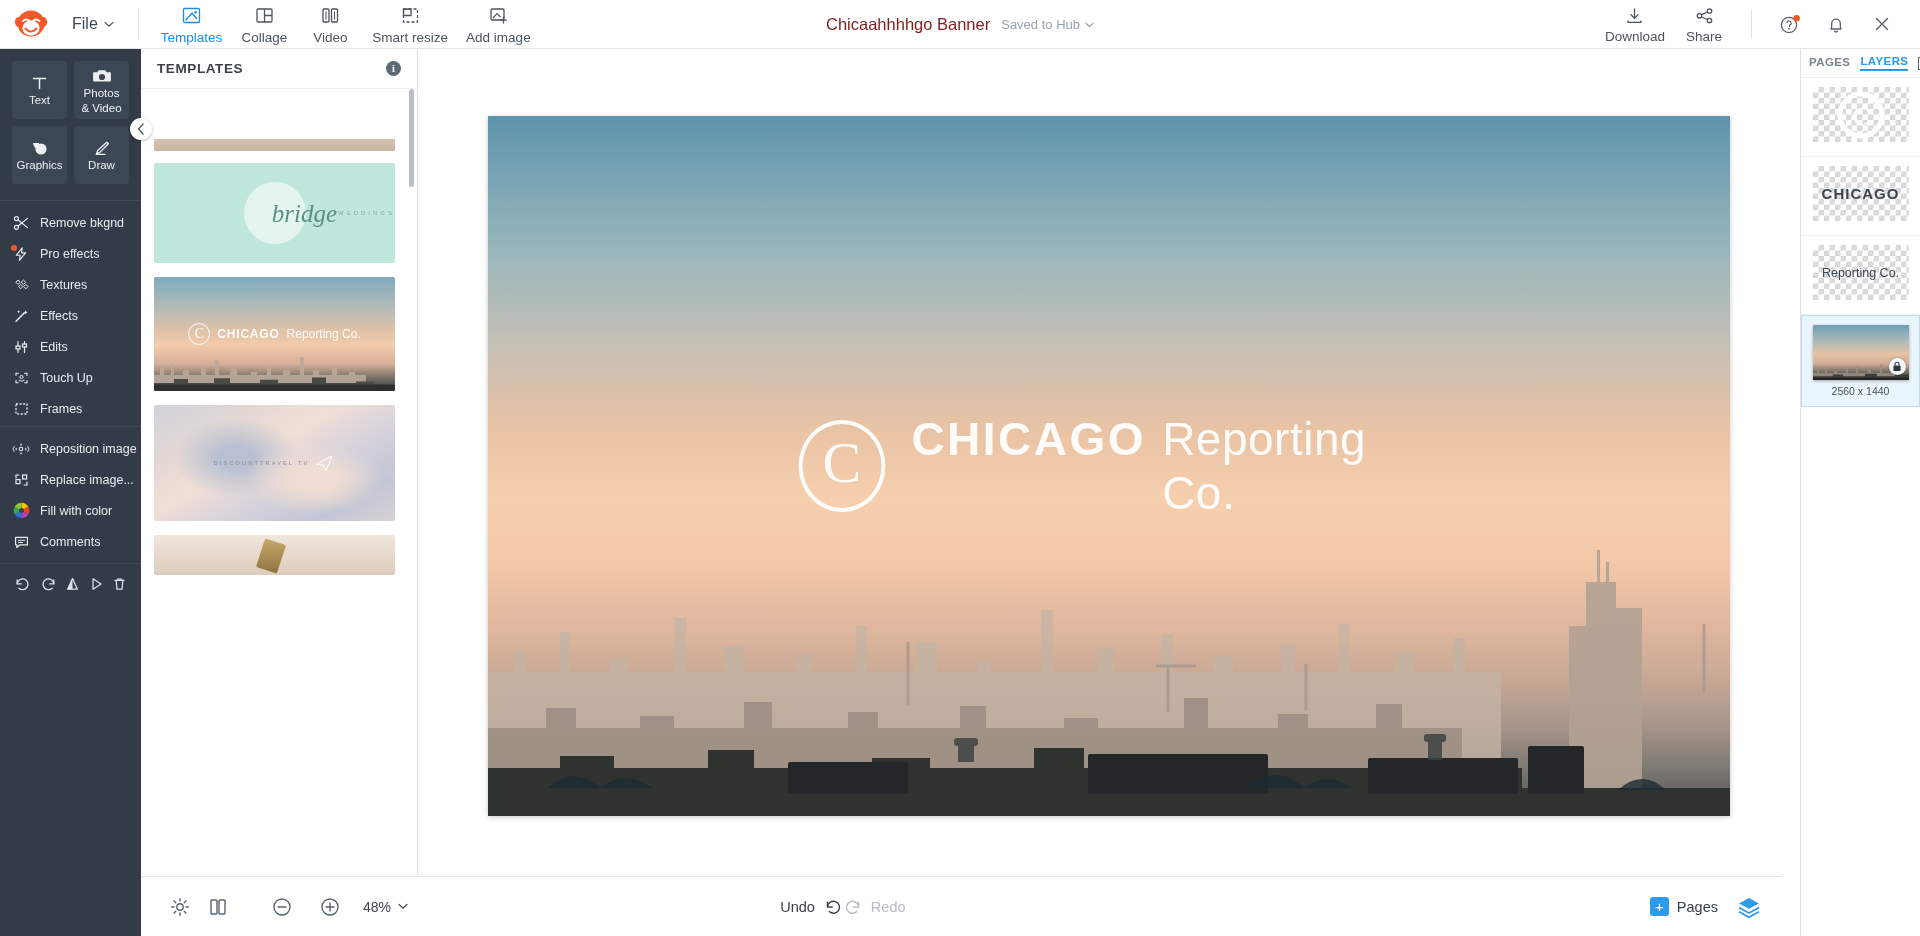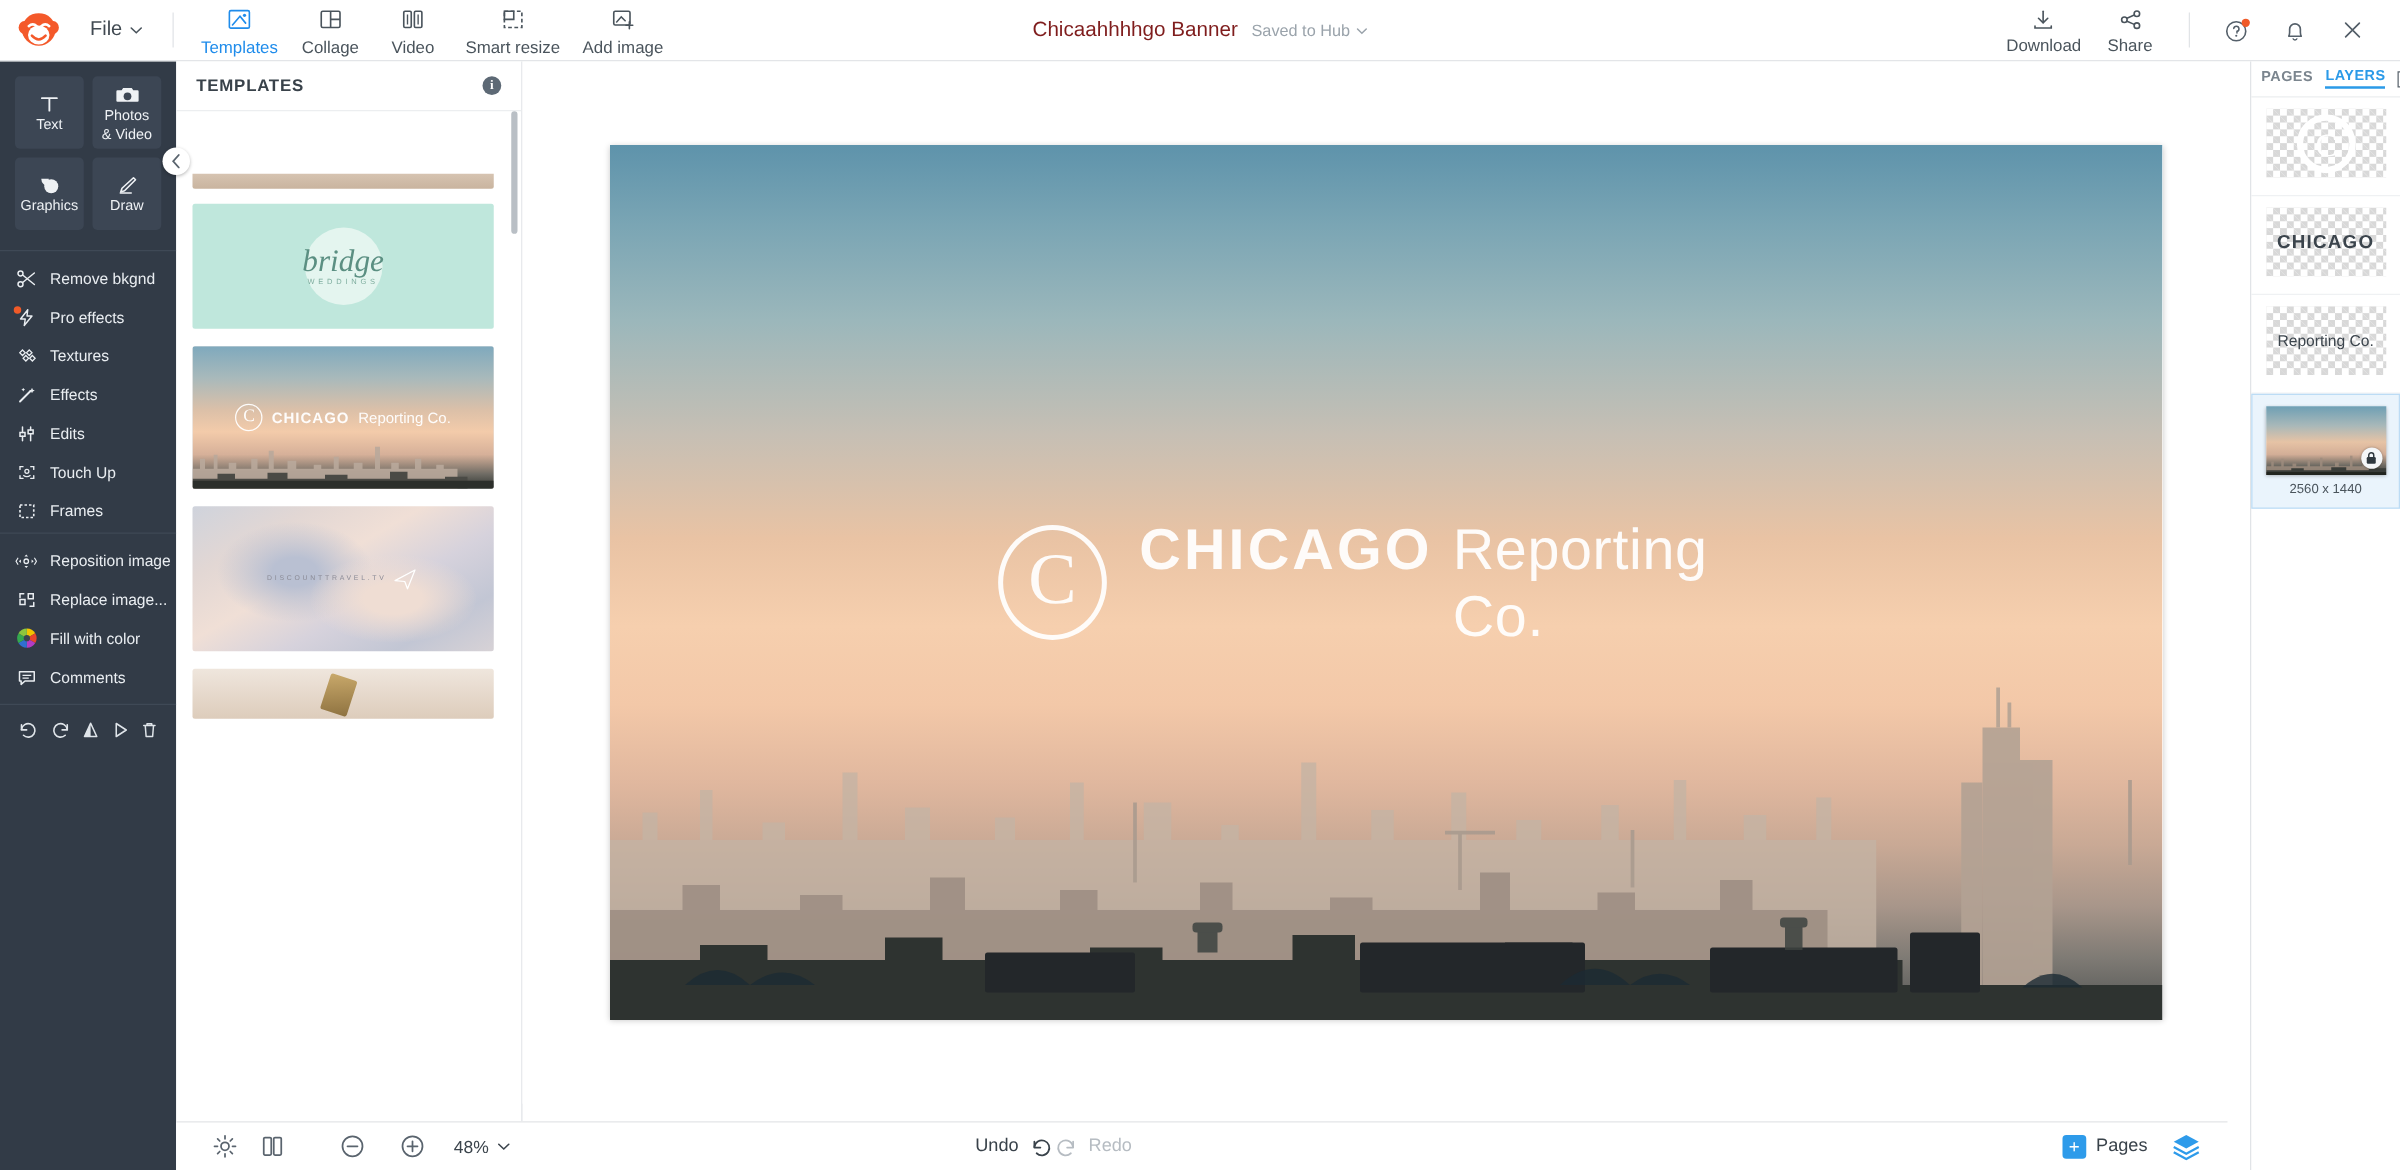--- a/index.html
+++ b/index.html
@@ -169,21 +169,21 @@
     border: 4px solid rgba(255,255,255,.93);
     display: flex; align-items: center; justify-content: center;
     font-size: 58px; font-family: "Liberation Serif", serif; line-height: 1;
     padding-bottom: 6px;
   }
   #wm-bold { font-size: 46px; font-weight: 700; letter-spacing: 2.5px; }
   #wm-light { font-size: 46px; font-weight: 400; letter-spacing: .5px; margin-left: 16px; }
 
   
   #bottombar {
-    position: absolute; left: 141px; bottom: 0; width: 1641px; height: 39px;
+    position: absolute; left: 141px; bottom: 0; width: 1641px; height: 60px;
     background: #ffffff; border-top: 1px solid #e3e5e8;
     display: flex; align-items: center; padding: 0 20px; z-index: 30;
   }
   .bb-icon {
     width: 38px; height: 38px; display: flex; align-items: center; justify-content: center;
     color: #5a646e; cursor: pointer;
   }
   #zoom-group { display: flex; align-items: center; gap: 10px; margin-left: 26px; }
   #zoom-level {
     font-size: 14px; color: #3b444c; display: flex; align-items: center; gap: 7px;
@@ -608,21 +608,21 @@
 
 
   <div id="thumbs">
 
     <div class="thumb" style="height:14px;margin-top:-2px;margin-bottom:12px;background:linear-gradient(to bottom,#d8c6b4,#c9b49f);">
       <div class="thumb-label"></div>
     </div>
 
     <div class="thumb" style="height:100px;background:#bfe7dc;">
       <div style="position:absolute;left:50%;top:50%;transform:translate(-50%,-50%);width:62px;height:62px;border-radius:50%;background:#e4f5ef;"></div>
-      <div class="thumb-label" style="flex-direction:column;gap:1px;">
+      <div class="thumb-label" style="gap:1px;justify-content:flex-end;">
         <span style="font-family:'Liberation Serif',serif;font-style:italic;font-size:25px;color:#5b8f82;line-height:1;">bridge</span>
         <span style="font-size:6px;letter-spacing:3px;color:#7fae9f;">WEDDINGS</span>
       </div>
     </div>
 
     <div class="thumb" style="height:114px;">
       <div style="position:absolute;inset:0;background:linear-gradient(to bottom,#7fa9bd 0%,#a8b9bb 22%,#dcc0a8 45%,#f3cbaa 60%,#d6b099 76%,#6d6a63 90%,#2f3330 100%);"></div>
       <svg viewBox="0 0 241 60" preserveAspectRatio="none" style="position:absolute;left:0;bottom:0;width:241px;height:48px;">
         <path d="M0,60 V40 H6 V30 h4 v10 h7 V26 h3 V40 h9 V34 h6 V40 h12 V30 h5 V40 h9 V22 h4 V40 h11 V32 h7 V40 h14 V36 h6 V40 h10 V28 h4 V40 h12 V34 h7 V40 h10 V18 h4 V40 h9 V34 h6 V40 h13 V30 h5 V40 h12 V36 h6 V40 h11 V60 Z" fill="#b9a99b" opacity=".9"></path>
         <path d="M0,60 V50 H20 V45 h14 V50 h26 V44 h16 V50 h30 V46 h18 V50 h34 V43 h14 V50 h30 V48 h18 V60 Z" fill="#4a4a45"></path>

